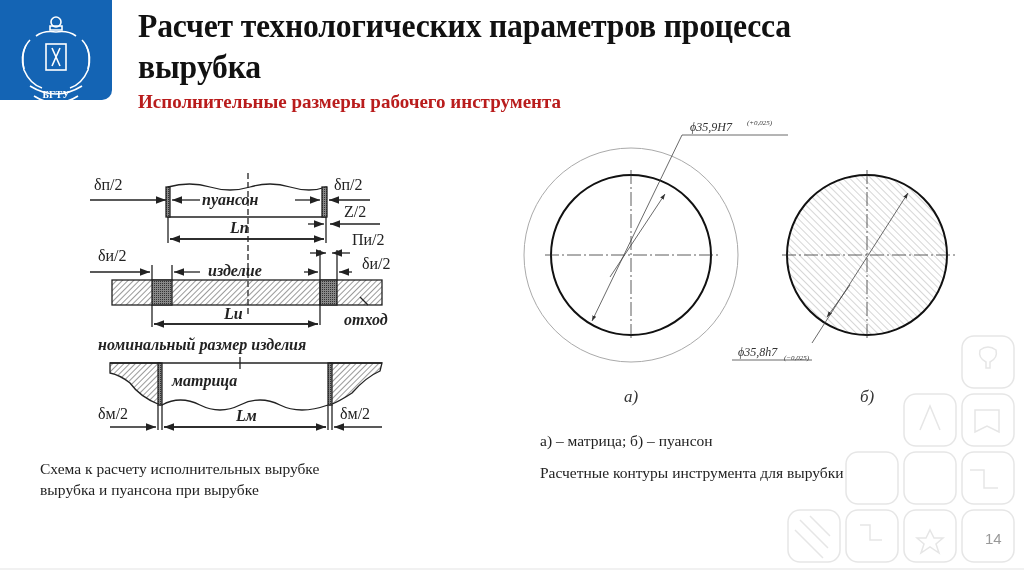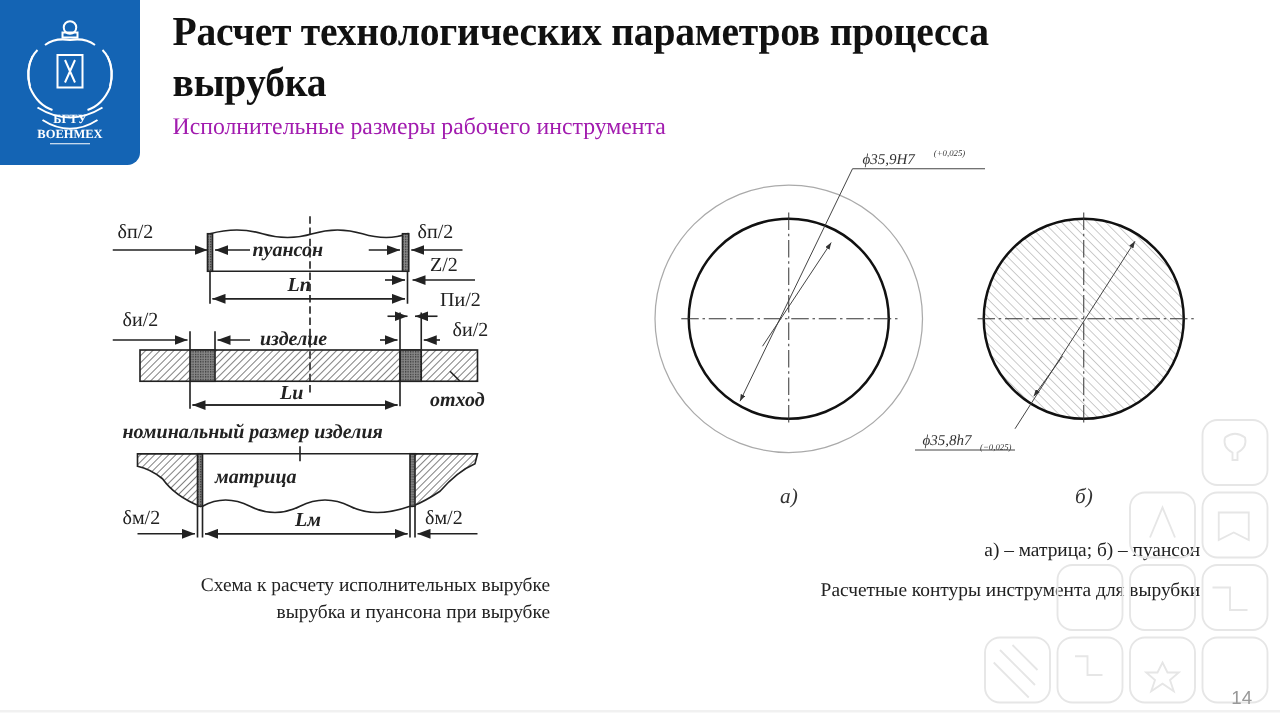--- a/index.html
+++ b/index.html
@@ -1,28 +1,28 @@
 <!DOCTYPE html>
 <html><head>
 <meta charset="utf-8">
 <style>
   html, body { margin:0; padding:0; }
   body { width:1024px; height:574px; background:#ffffff; position:relative; overflow:hidden;
          font-family:"Liberation Serif", serif; color:#111; }
-  .logo { position:absolute; left:0; top:0; width:112px; height:132px; background:#1464b4;
+  .logo { position:absolute; left:0; top:0; width:112px; height:100px; background:#1464b4;
           border-bottom-right-radius:10px; }
   .logo svg { position:absolute; left:0; top:0; }
   .title { position:absolute; left:138px; top:6px; font-family:"Liberation Serif", serif;
            font-weight:bold; font-size:33px; line-height:41px; letter-spacing:-0.2px; color:#111;
            transform:scaleX(0.96); transform-origin:left top; }
-  .subtitle { position:absolute; left:138px; top:91px; font-weight:normal; font-size:19px; color:#a21caf; }
-  .caption { position:absolute; font-size:15.5px; color:#222; text-align:right; line-height:21px; }
+  .subtitle { position:absolute; left:138px; top:91px; font-weight:bold; font-size:19px; color:#b91c1c; }
+  .caption { position:absolute; font-size:15.5px; color:#222; text-align:left; line-height:21px; }
   .deco { position:absolute; left:780px; top:330px; }
   .page-num { position:absolute; left:985px; top:530px; font-family:"Liberation Sans", sans-serif;
-              font-size:15px; color:#999;margin-top:20px; }
+              font-size:15px; color:#999; }
   .bottom-line { position:absolute; left:0; top:568px; width:1024px; height:2px; background:#f1f1f1; }
   svg text { font-family:"Liberation Serif", serif; }
 </style>
 </head>
 <body>
 
 <div class="logo">
   <svg width="112" height="132" viewBox="0 0 112 132">
     <g fill="none" stroke="#ffffff" stroke-width="1.6">
       <circle cx="56" cy="22" r="5"></circle>

